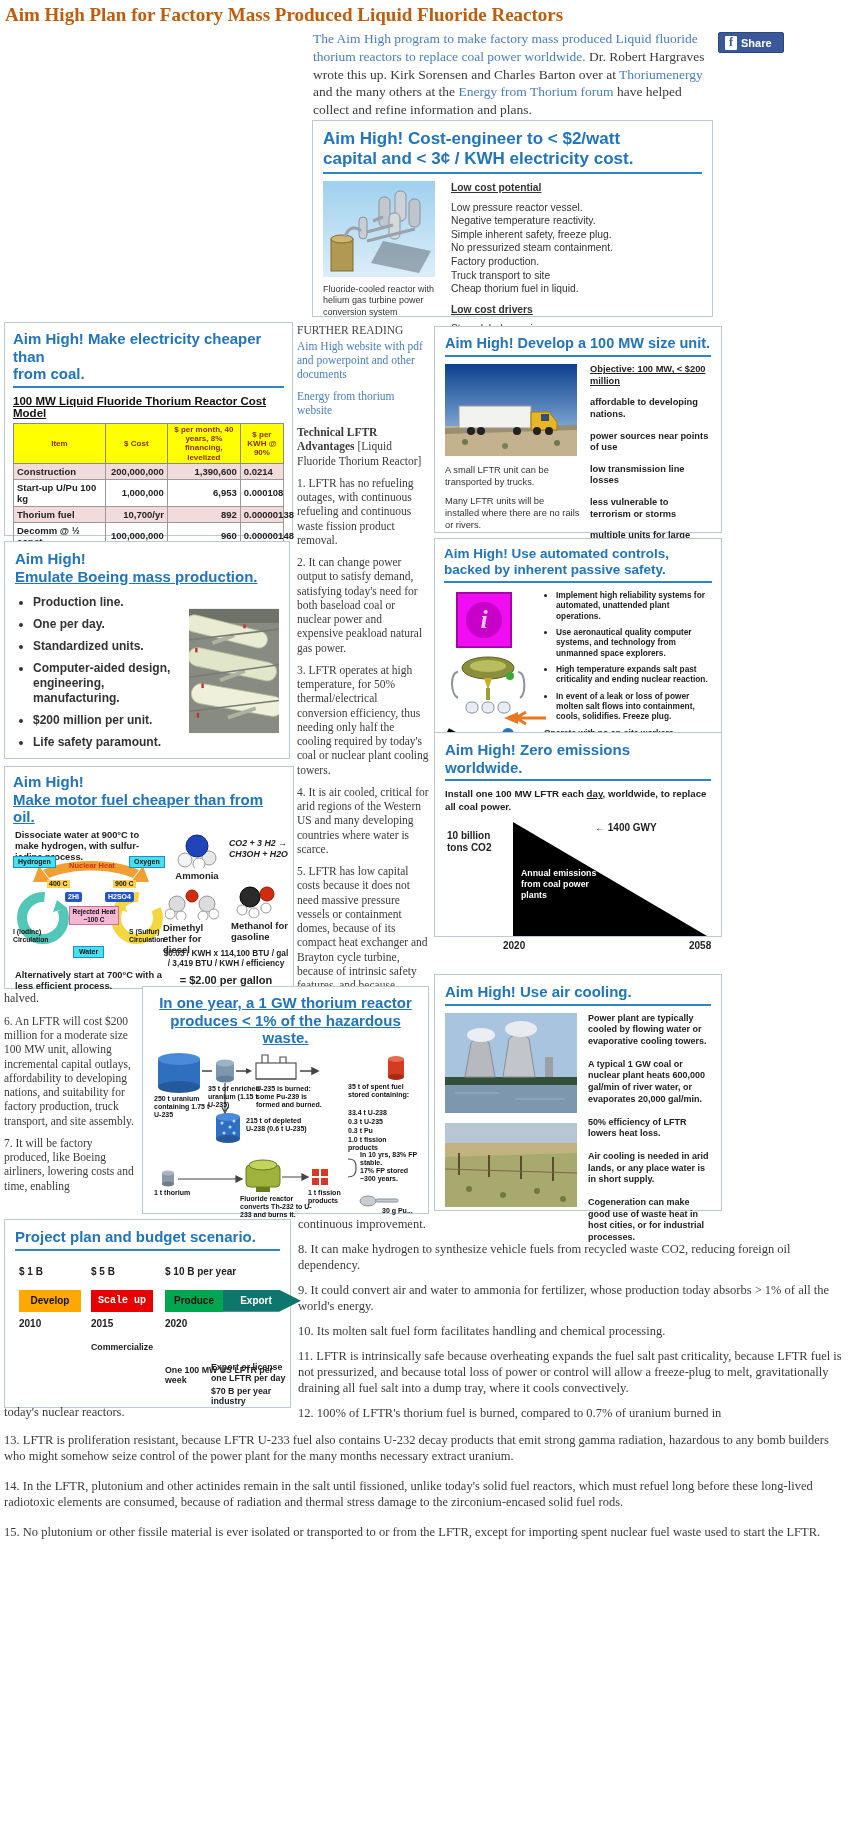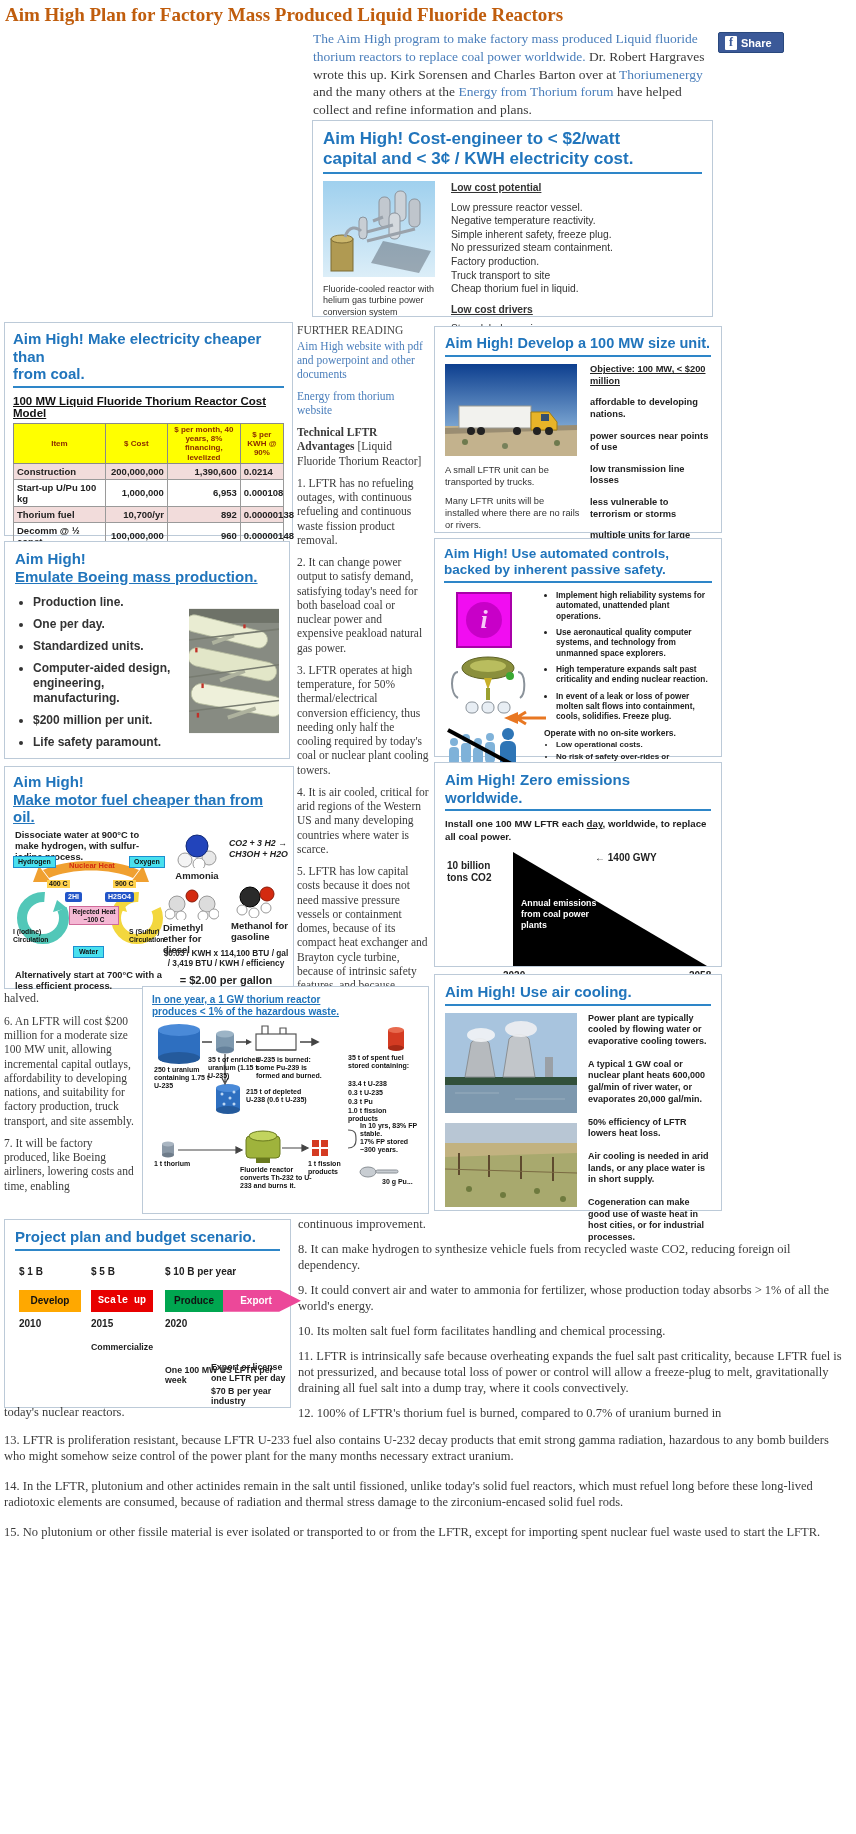--- a/index.html
+++ b/index.html
@@ -395,21 +395,21 @@
         <div>$0.03 / KWH  x 114,100 BTU / gal</div>
         <div>/  3,419 BTU / KWH  / efficiency</div>
       </div>
       <div class="b" style="position:absolute;left:146px;top:144px;width:134px;font-size:11px;text-align:center;line-height:1.25;">
         <div>= $2.00 per gallon</div>
         <div>[if 50% efficient]</div>
       </div>
     </div>
   </section>
 
-  <section class="box" style="left:434px;top:762px;width:288px;height:205px;">
+  <section class="box" style="left:434px;top:732px;width:288px;height:205px;">
     <div class="btitle" style="font-size:15px;">Aim High! Zero emissions worldwide.</div>
     <div class="rule"></div>
     <div class="b" style="font-size:9.7px;line-height:1.3;"><span>Install one 100 MW LFTR each </span><span class="u">day</span><span>, worldwide, to replace all coal power.</span></div>
     <div style="position:relative;height:134px;margin-top:6px;">
       <div class="b" style="position:absolute;left:2px;top:10px;width:58px;font-size:10px;line-height:1.2;">10 billion tons CO2</div>
       <svg width="200" height="118" viewBox="0 0 200 118" style="position:absolute;left:64px;top:0;">
         <polygon points="4,2 4,116 198,116" fill="#000"></polygon>
       </svg>
       <div class="b" style="position:absolute;left:150px;top:2px;font-size:10px;">← 1400 GWY</div>
       <div class="b" style="position:absolute;left:76px;top:48px;width:80px;font-size:8.8px;color:#fff;line-height:1.25;">Annual emissions from coal power plants</div>
@@ -418,21 +418,21 @@
     </div>
   </section>
 
   <div class="serif abs" style="left:4px;top:991px;width:134px;font-size:11.5px;line-height:1.24;">
     <p class="para" style="font-size:12px;">halved.</p>
     <p class="para">6. An LFTR will cost $200 million for a moderate size 100 MW unit, allowing incremental capital outlays, affordability to developing nations, and suitability for factory production, truck transport, and site assembly.</p>
     <p class="para">7. It will be factory produced, like Boeing airliners, lowering costs and time, enabling</p>
   </div>
 
   <section class="box" style="left:142px;top:986px;width:287px;height:228px;padding:7px 9px;">
-    <div class="btitle u" style="font-size:10px;">
+    <div class="btitle u" style="font-size:15px;text-align:center;">
       <div>In one year, a 1 GW thorium reactor</div>
       <div>produces &lt; 1% of the hazardous waste.</div>
     </div>
     <div style="position:relative;height:168px;margin-top:4px;">
       <svg width="268" height="168" viewBox="0 0 268 168" style="position:absolute;left:0;top:0;">
         <g>
           <rect x="6" y="8" width="42" height="28" fill="#2e6fc0"></rect>
           <ellipse cx="27" cy="8" rx="21" ry="6" fill="#4a8ad8"></ellipse>
           <ellipse cx="27" cy="36" rx="21" ry="6" fill="#245a9c"></ellipse>
         </g>
@@ -558,21 +558,21 @@
     <div class="btitle" style="font-size:15px;">Project plan and budget scenario.</div>
     <div class="rule"></div>
     <div style="position:relative;height:140px;">
       <div class="b" style="position:absolute;left:4px;top:8px;font-size:10px;">$ 1 B</div>
       <div class="b" style="position:absolute;left:76px;top:8px;font-size:10px;">$ 5 B</div>
       <div class="b" style="position:absolute;left:150px;top:8px;font-size:10px;">$ 10 B per year</div>
 
       <div class="phase" style="left:4px;top:32px;width:62px;background:#ffa800;color:#111;">Develop</div>
       <div class="phase" style="left:76px;top:32px;width:62px;background:#e80000;color:#fff;font-family:Liberation Mono, monospace;">Scale up</div>
       <div class="phase" style="left:150px;top:32px;width:58px;background:#00a650;color:#111;">Produce</div>
-      <div class="phase" style="left:208px;top:32px;width:66px;background:#ec4899;color:#fff;clip-path:polygon(0 0,72% 0,100% 50%,72% 100%,0 100%);padding-right:12px;">Export</div>
+      <div class="phase" style="left:208px;top:32px;width:66px;background:#0f766e;color:#fff;clip-path:polygon(0 0,72% 0,100% 50%,72% 100%,0 100%);padding-right:12px;">Export</div>
 
       <div class="b" style="position:absolute;left:4px;top:60px;font-size:10px;">2010</div>
       <div class="b" style="position:absolute;left:76px;top:60px;font-size:10px;">2015</div>
       <div class="b" style="position:absolute;left:150px;top:60px;font-size:10px;">2020</div>
 
       <div class="b" style="position:absolute;left:76px;top:84px;font-size:8.8px;">Commercialize</div>
       <div class="b" style="position:absolute;left:150px;top:84px;width:126px;font-size:8.8px;margin-top:23px;">One 100 MW US LFTR per week</div>
       <div class="b" style="position:absolute;left:196px;top:104px;width:80px;font-size:8.8px;line-height:1.25;">Export or license one LFTR per day</div>
       <div class="b" style="position:absolute;left:196px;top:128px;width:80px;font-size:8.8px;">$70 B per year industry</div>
     </div>

